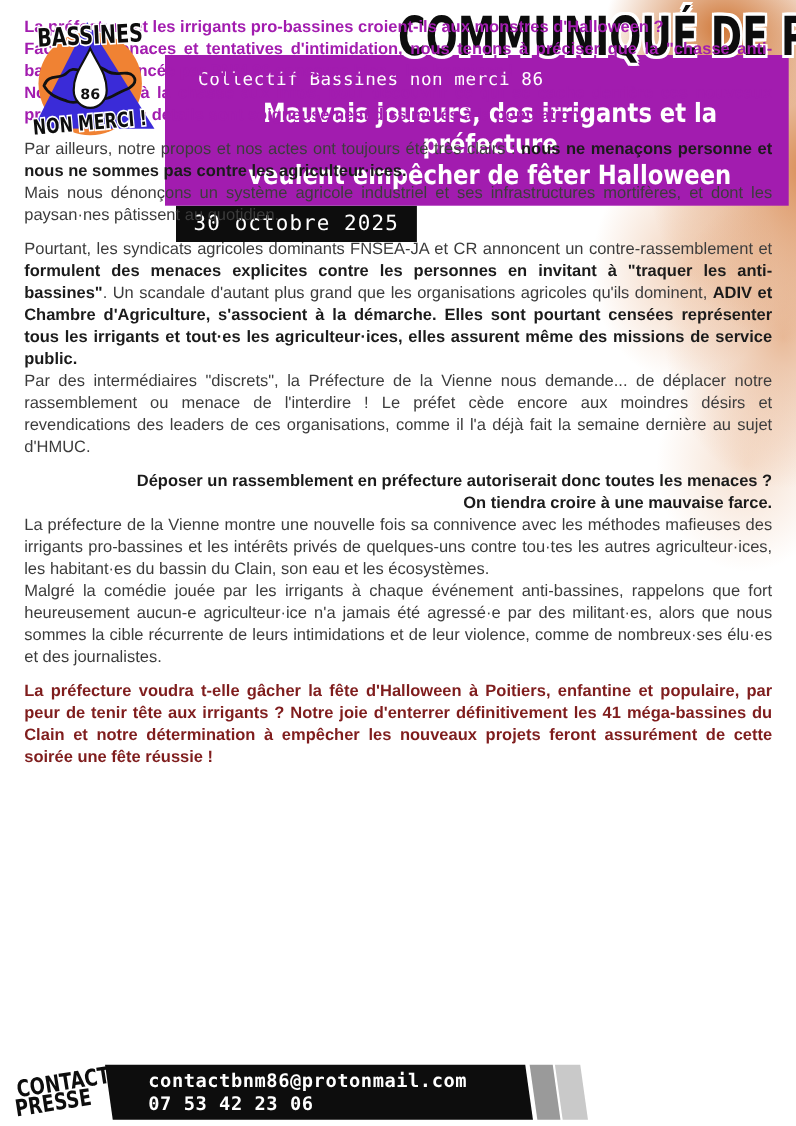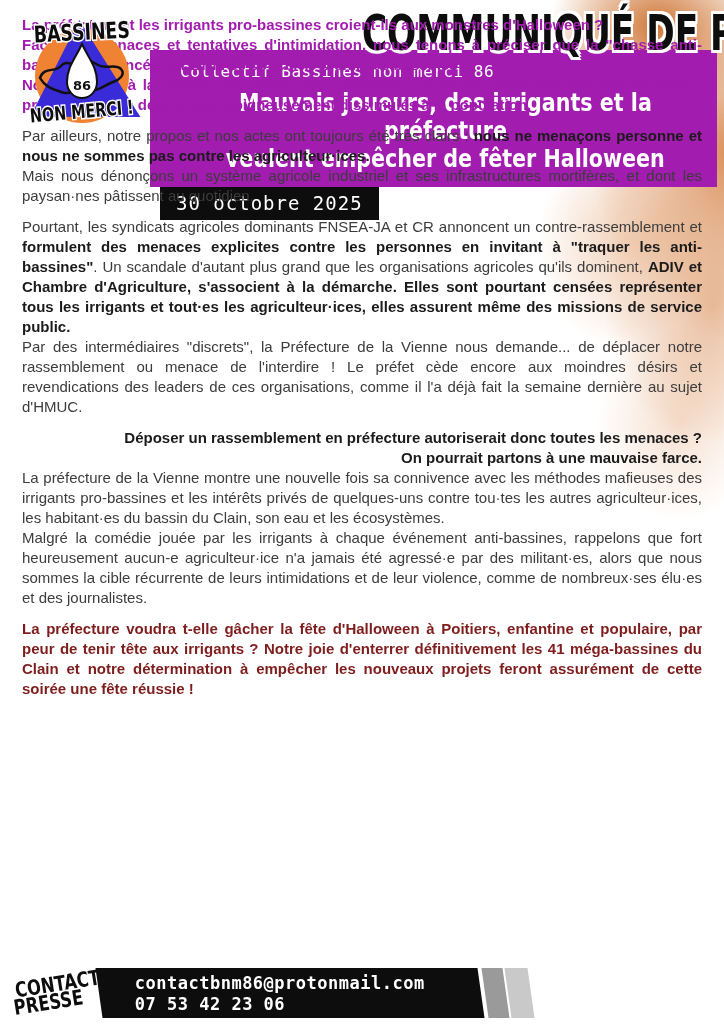--- a/index.html
+++ b/index.html
@@ -129,21 +129,21 @@
     </div>
 
 
     <div class="block">
       <p><span>Pourtant, les syndicats agricoles dominants FNSEA-JA et CR annoncent un contre-rassemblement et </span><span class="b">formulent des menaces explicites contre les personnes en invitant à "traquer les anti-bassines"</span><span>. Un scandale d'autant plus grand que les organisations agricoles qu'ils dominent, </span><span class="b">ADIV et Chambre d'Agriculture, s'associent à la démarche. Elles sont pourtant censées représenter tous les irrigants et tout·es les agriculteur·ices, elles assurent même des missions de service public.</span></p>
       <p><span>Par des intermédiaires "discrets", la Préfecture de la Vienne nous demande... de déplacer notre rassemblement ou menace de l'interdire ! Le préfet cède encore aux moindres désirs et revendications des leaders de ces organisations, comme il l'a déjà fait la semaine dernière au sujet d'HMUC.</span></p>
     </div>
 
     <div class="block">
       <p class="bold-line left">Déposer un rassemblement en préfecture autoriserait donc toutes les menaces ?</p>
-      <p class="bold-line left">On pourrait partons à une mauvaise farce.</p>
+      <p class="bold-line left">On tiendra croire à une mauvaise farce.</p>
       <p>La préfecture de la Vienne montre une nouvelle fois sa connivence avec les méthodes mafieuses des irrigants pro-bassines et les intérêts privés de quelques-uns contre tou·tes les autres agriculteur·ices, les habitant·es du bassin du Clain, son eau et les écosystèmes.</p>
       <p>Malgré la comédie jouée par les irrigants à chaque événement anti-bassines, rappelons que fort heureusement aucun-e agriculteur·ice n'a jamais été agressé·e par des militant·es, alors que nous sommes la cible récurrente de leurs intimidations et de leur violence, comme de nombreux·ses élu·es et des journalistes.</p>
     </div>
 
     <div class="block conclusion">
       <p>La préfecture voudra t-elle gâcher la fête d'Halloween à Poitiers, enfantine et populaire, par peur de tenir tête aux irrigants ? Notre joie d'enterrer définitivement les 41 méga-bassines du Clain et notre détermination à empêcher les nouveaux projets feront assurément de cette soirée une fête réussie !</p>
     </div>
 
   </div>
 

